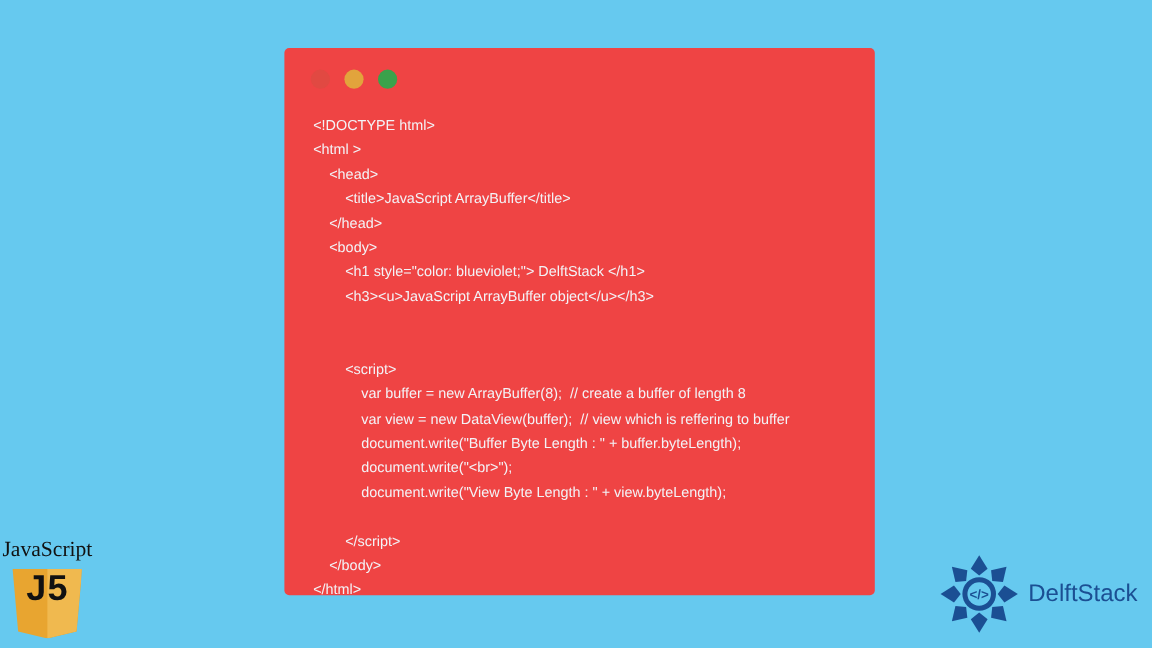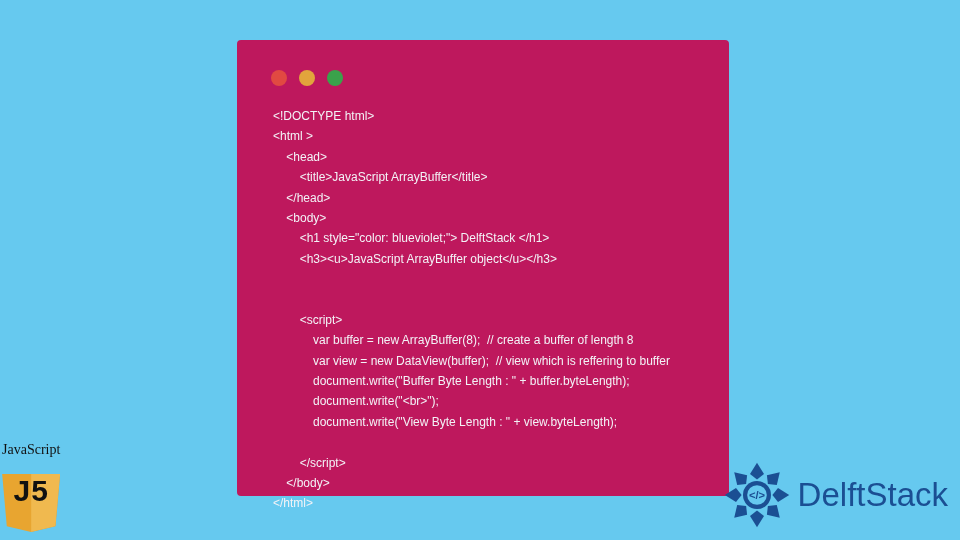--- a/index.html
+++ b/index.html
@@ -10,23 +10,23 @@
     position: relative;
     font-family: Arial, Helvetica, sans-serif;
     overflow: hidden;
   }
   .code-window {
     position: absolute;
     left: 237px;
     top: 40px;
     width: 492px;
     height: 456px;
-    background: #be185d;
+    background: #ef4444;
     border-radius: 4px;
-    padding: 16px;
+    padding: 4px;
   }
   .titlebar {
     height: 44px;
     display: flex;
     align-items: center;
     padding-left: 18px;
     gap: 12px;
   }
   .dot {
     width: 16px; height: 16px; border-radius: 50%;
@@ -45,23 +45,23 @@
   .js-badge {
     position: absolute;
     left: 2px;
     bottom: 8px;
     display: flex;
     flex-direction: column;
     align-items: center;
   }
   .js-badge .lbl {
     font-family: Georgia, 'Times New Roman', serif;
-    font-size: 14px;
+    font-size: 18px;
     color: #111;
-    margin-bottom: 16px;
+    margin-bottom: 6px;
   }
   .js-shield {
     width: 58px; height: 58px;
     background: #e8a530;
     clip-path: polygon(0 0, 100% 0, 92% 90%, 50% 100%, 8% 90%);
     display:flex; justify-content:center;
     position: relative;
   }
   .js-shield::after{
     content:"";
@@ -85,21 +85,21 @@
     align-items: center;
     gap: 6px;
   }
   .delft .mandala {
     width: 70px; height: 70px; position: relative;
     display:flex; align-items:center; justify-content:center;
   }
   .delft .mandala svg { width:70px; height:70px; }
   .delft .brand {
     font-family: "Segoe UI", Arial, sans-serif;
-    font-size: 33px;
+    font-size: 20px;
     color: #1b4f93;
     font-weight: 500;
   }
 </style>
 </head>
 <body>
 
 <div class="code-window">
   <div class="titlebar">
     <span class="dot red"></span>

